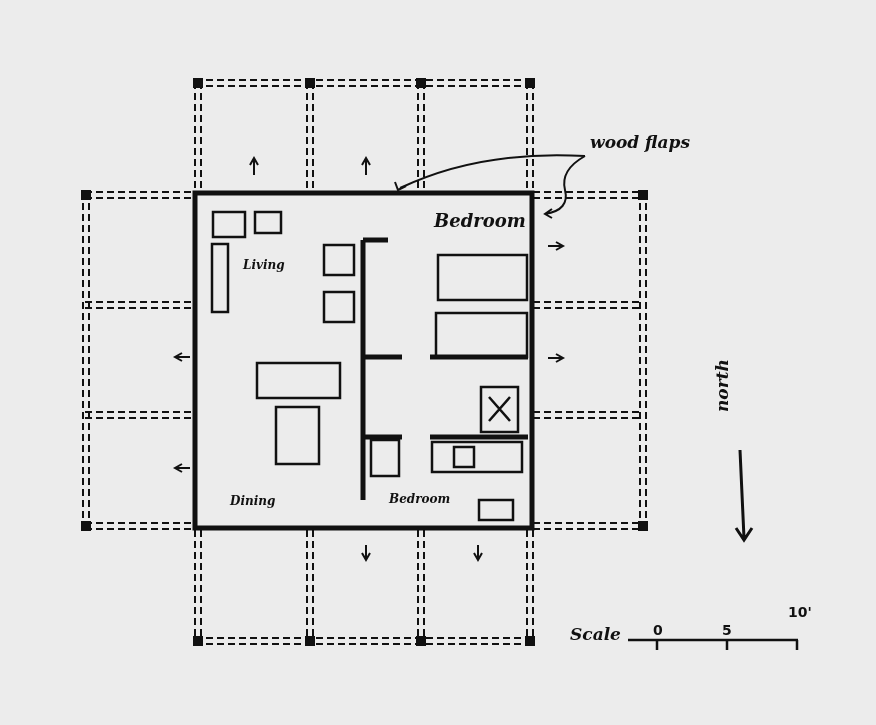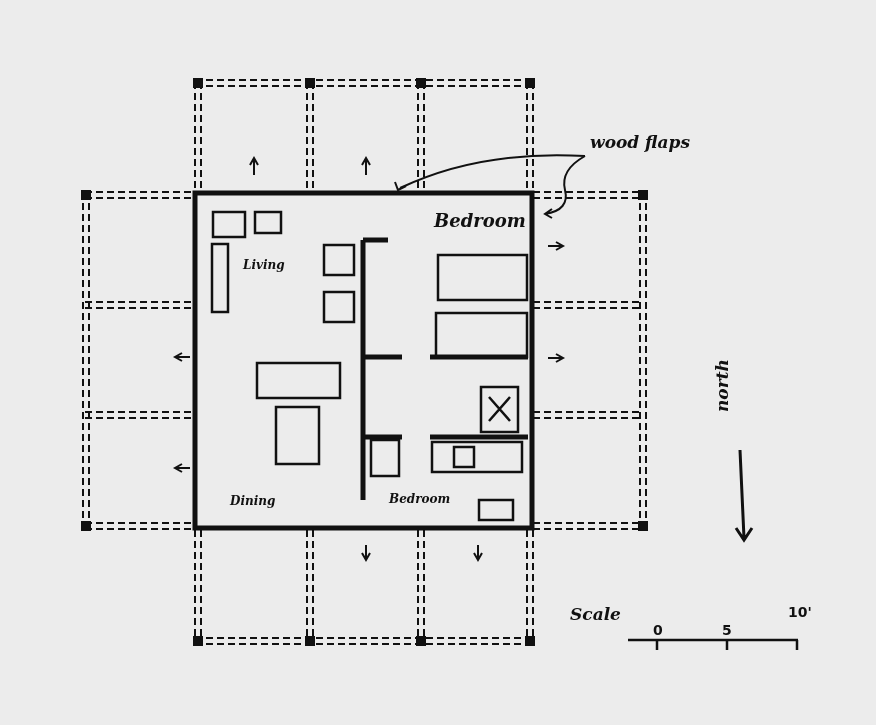--- a/index.html
+++ b/index.html
@@ -118,16 +118,16 @@
     </g>
   </g>
 </svg>
 
 <div class="label" style="left:243px;top:258px;">Living</div>
 <div class="label" style="left:434px;top:210px;font-size:18px;">Bedroom</div>
 <div class="label" style="left:230px;top:494px;text-align:right;">Dining</div>
 <div class="label" style="left:389px;top:492px;">Bedroom</div>
 <div class="label small" style="left:590px;top:132px;">wood flaps</div>
 <div class="label small" style="left:712px;top:412px;transform:rotate(-90deg);transform-origin:left top;">north</div>
-<div class="label small" style="left:570px;top:604px;">Scale</div>
+<div class="label small" style="left:570px;top:624px;">Scale</div>
 <div class="tick" style="left:653px;top:622px;">0</div>
 <div class="tick" style="left:722px;top:622px;">5</div>
 <div class="tick" style="left:788px;top:604px;">10'</div>
 
 </body></html>

